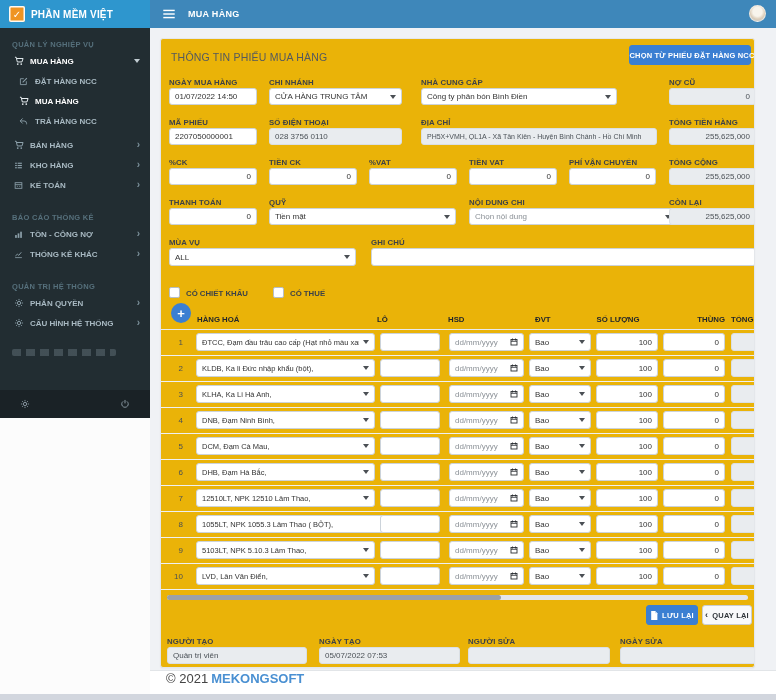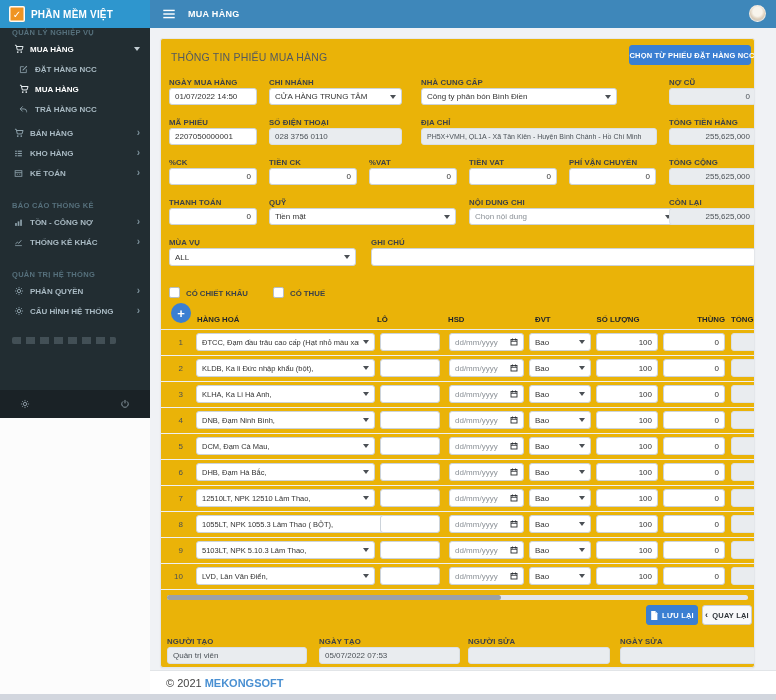--- a/index.html
+++ b/index.html
@@ -12,21 +12,21 @@
   .logo::before{content:"\2713"}
   .brand-title{color:#fff;font-size:10px;font-weight:700;letter-spacing:.2px;white-space:nowrap}
   .navbar{position:absolute;left:150px;top:0;width:626px;height:28px;background:#3e87ba;display:flex;align-items:center}
   .hamburger{margin-left:13px;display:flex;align-items:center;cursor:pointer}
   .nav-title{margin-left:13px;color:#fff;font-size:9px;font-weight:700;letter-spacing:.3px}
   .avatar{position:absolute;right:10px;top:5px;width:17px;height:17px;border-radius:50%;background:radial-gradient(circle at 50% 38%,#f8f4ec 0 38%,#dccdb9 62%,#b9c6cf 100%);border:1px solid rgba(255,255,255,.5);box-sizing:border-box}
 
   
   .sidebar{position:absolute;left:0;top:28px;width:150px;height:390px;background:#222d32;overflow:hidden}
   .side-h{margin:18px 0 2px;padding:0 12px;font-size:7.5px;font-weight:700;color:#56707c;letter-spacing:.3px;white-space:nowrap}
-  .side-h.first{margin-top:0}
+  .side-h.first{margin-top:12px}
   .s-item{display:flex;align-items:center;height:20px;padding:0 10px 0 12px;font-size:8px;font-weight:600;color:#a9bac3;white-space:nowrap;cursor:pointer}
   .s-item .ic{width:13px;display:flex;justify-content:center;margin-right:5px;color:#8da1ab;flex:none}
   .s-item.sub{padding-left:17px}
   .s-item.active{color:#fff}
   .s-item.active .ic{color:#e8eef1}
   .s-item.open{color:#fdfdfd}
   .s-item.open .ic{color:#dfe7ea}
   .chev-r{margin-left:auto;color:#7d929c;font-size:10px;line-height:1}
   .chev-r::before{content:"\203A"}
   .chev-d{margin-left:auto;width:0;height:0;border-left:3.5px solid transparent;border-right:3.5px solid transparent;border-top:4px solid #c2cdd3}
@@ -67,21 +67,21 @@
   .th{position:absolute;bottom:5px;font-size:7.8px;font-weight:700;color:#23272b;white-space:nowrap}
   .trow{position:absolute;left:0;width:640px;height:26px;border-bottom:1px solid #eef0f2}
   .trow .inp{top:4px;height:18px}
   .rno{position:absolute;left:4px;top:9px;width:18px;text-align:right;font-size:8px;color:#4a5055}
   .prod .selv{font-size:7.5px}
 
   .hscroll{position:absolute;left:6px;top:556px;width:581px;height:5px;background:#e4e6e9;border-radius:3px}
   .hthumb{width:334px;height:5px;background:#9ba1a7;border-radius:3px;cursor:pointer}
 
   
-  .page-footer{position:absolute;left:0;top:642px;width:626px;height:24px;background:#fff;border-top:1px solid #e2e5e8;display:flex;align-items:center;padding-left:16px;box-sizing:border-box;font-size:11px;color:#444}
+  .page-footer{position:absolute;left:0;top:642px;width:626px;height:24px;background:#fff;border-top:1px solid #e2e5e8;display:flex;padding-left:16px;box-sizing:border-box;font-size:13px;color:#444}
   .page-footer a{color:#4a90d2;text-decoration:none;margin-left:3px;font-weight:600}
 </style>
 </head>
 <body>
 
 <div class="app">
 
   <div class="brand">
     <span class="logo"></span>
     <span class="brand-title">PHẦN MỀM VIỆT</span>

